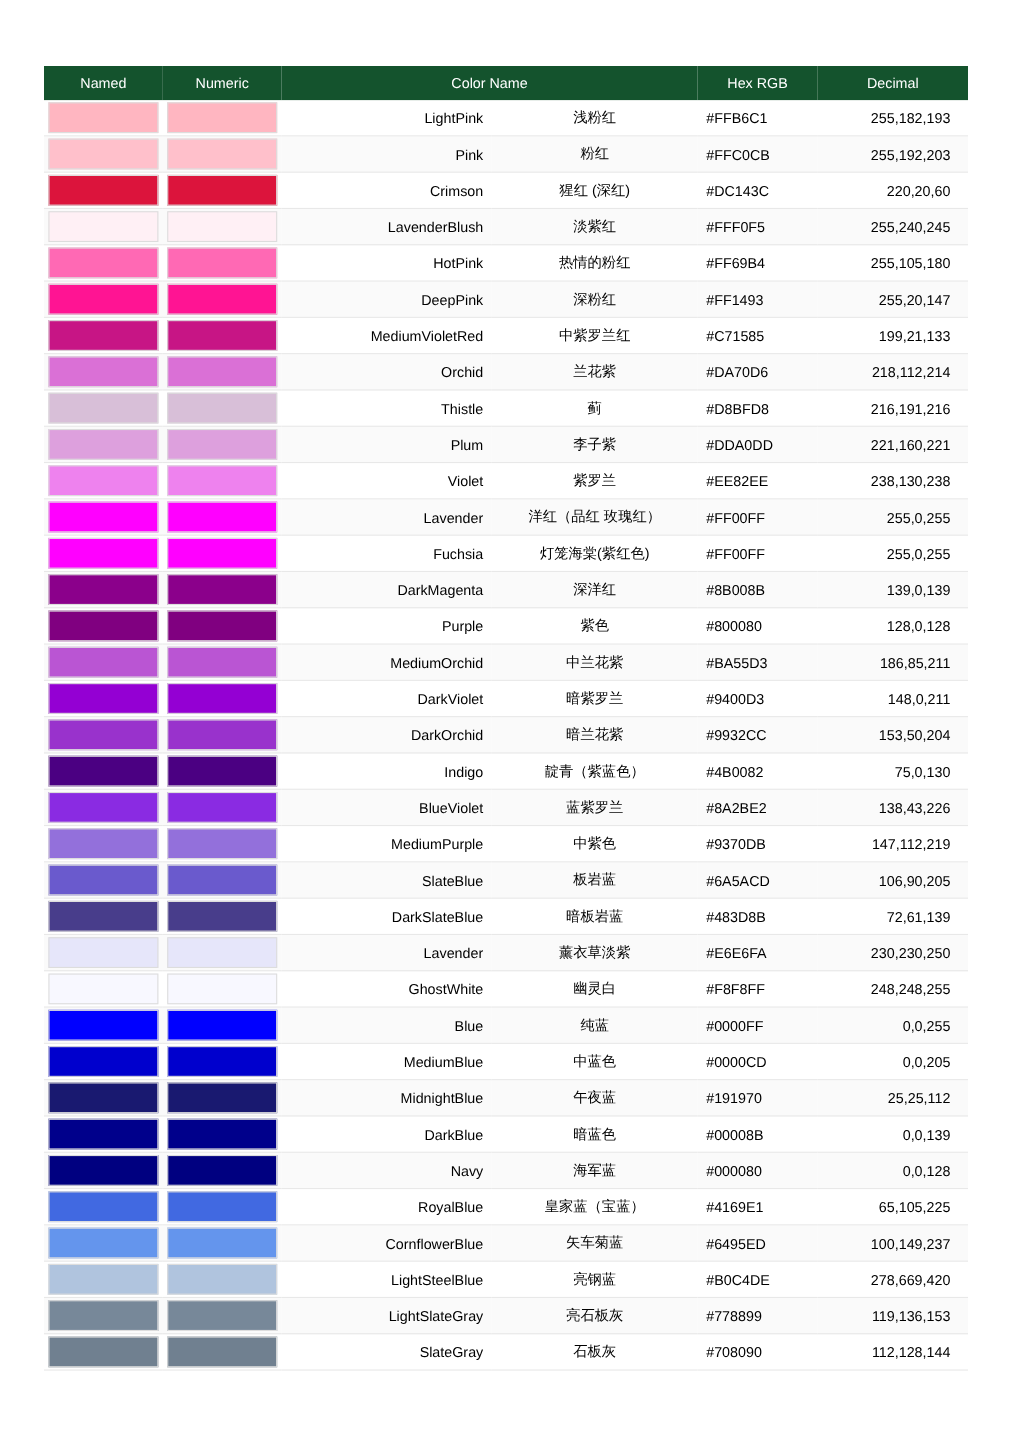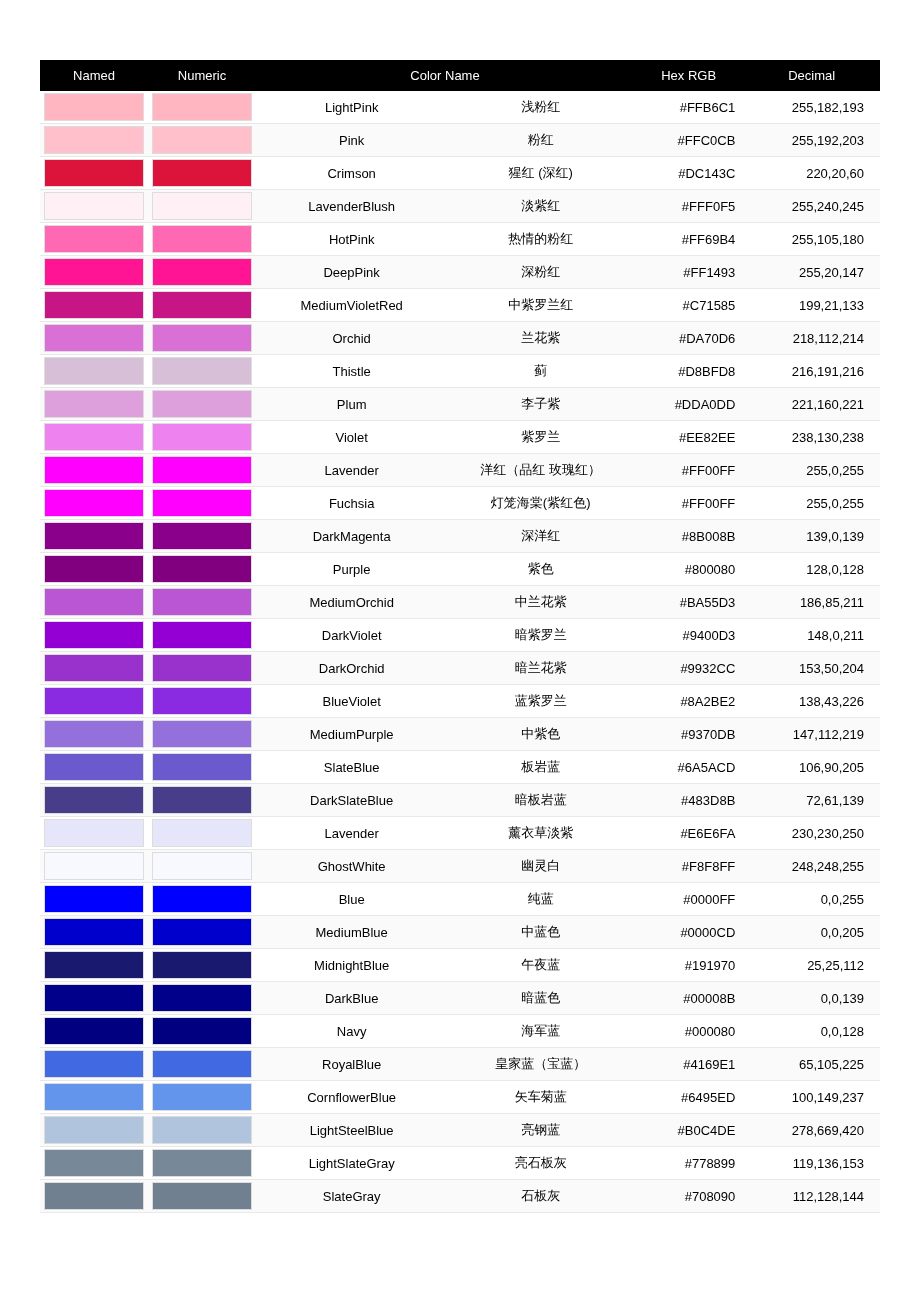--- a/index.html
+++ b/index.html
@@ -8,21 +8,21 @@
       font-family: Arial, sans-serif;
       font-size: 13px;
       padding: 60px 40px;
     }
     table {
       border-collapse: collapse;
       width: 840px;
       margin: 0 auto;
     }
     thead tr {
-      background: #000000;
+      background: #14532d;
       color: #fff;
     }
     thead th {
       padding: 8px 12px;
       font-weight: normal;
       font-size: 13px;
     }
     tbody tr {
       border-bottom: 1px solid #e8e8e8;
     }
@@ -32,29 +32,29 @@
     td {
       padding: 3px 8px;
       vertical-align: middle;
     }
     .color-swatch {
       width: 100px;
       height: 28px;
       display: block;
     }
     .color-name-en {
-      text-align: center;
+      text-align: right;
       min-width: 140px;
     }
     .color-name-zh {
       text-align: center;
       min-width: 100px;
     }
     .hex-col {
-      text-align: right;
+      text-align: left;
       min-width: 80px;
     }
     .decimal-col {
       text-align: right;
       min-width: 100px;
       padding-right: 16px;
     }
     .swatch-cell {
       padding: 2px 4px;
       width: 105px;
@@ -285,20 +285,32 @@
         <td class="swatch-cell">
           <span class="color-swatch" style="background-color: rgb(153, 50, 204); border: 1px solid rgb(221, 221, 221);"></span>
         </td>
         <td class="color-name-en">DarkOrchid</td>
         <td class="color-name-zh">暗兰花紫</td>
         <td class="hex-col">#9932CC</td>
         <td class="decimal-col">153,50,204</td>
       </tr>
       <tr>
         <td class="swatch-cell">
+          <span class="color-swatch" style="background-color: rgb(75, 0, 130); border: 1px solid rgb(221, 221, 221);"></span>
+        </td>
+        <td class="swatch-cell">
+          <span class="color-swatch" style="background-color: rgb(75, 0, 130); border: 1px solid rgb(221, 221, 221);"></span>
+        </td>
+        <td class="color-name-en">Indigo</td>
+        <td class="color-name-zh">靛青（紫蓝色）</td>
+        <td class="hex-col">#4B0082</td>
+        <td class="decimal-col">75,0,130</td>
+      </tr>
+      <tr>
+        <td class="swatch-cell">
           <span class="color-swatch" style="background-color: rgb(138, 43, 226); border: 1px solid rgb(221, 221, 221);"></span>
         </td>
         <td class="swatch-cell">
           <span class="color-swatch" style="background-color: rgb(138, 43, 226); border: 1px solid rgb(221, 221, 221);"></span>
         </td>
         <td class="color-name-en">BlueViolet</td>
         <td class="color-name-zh">蓝紫罗兰</td>
         <td class="hex-col">#8A2BE2</td>
         <td class="decimal-col">138,43,226</td>
       </tr>

